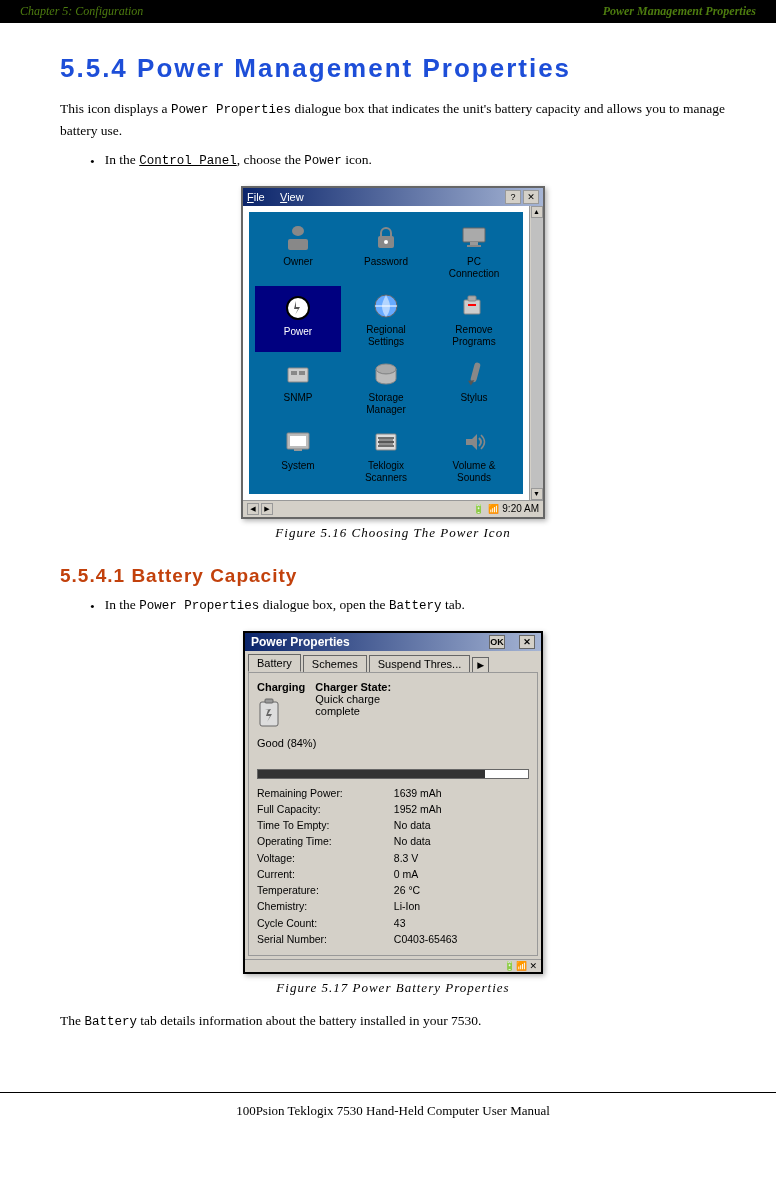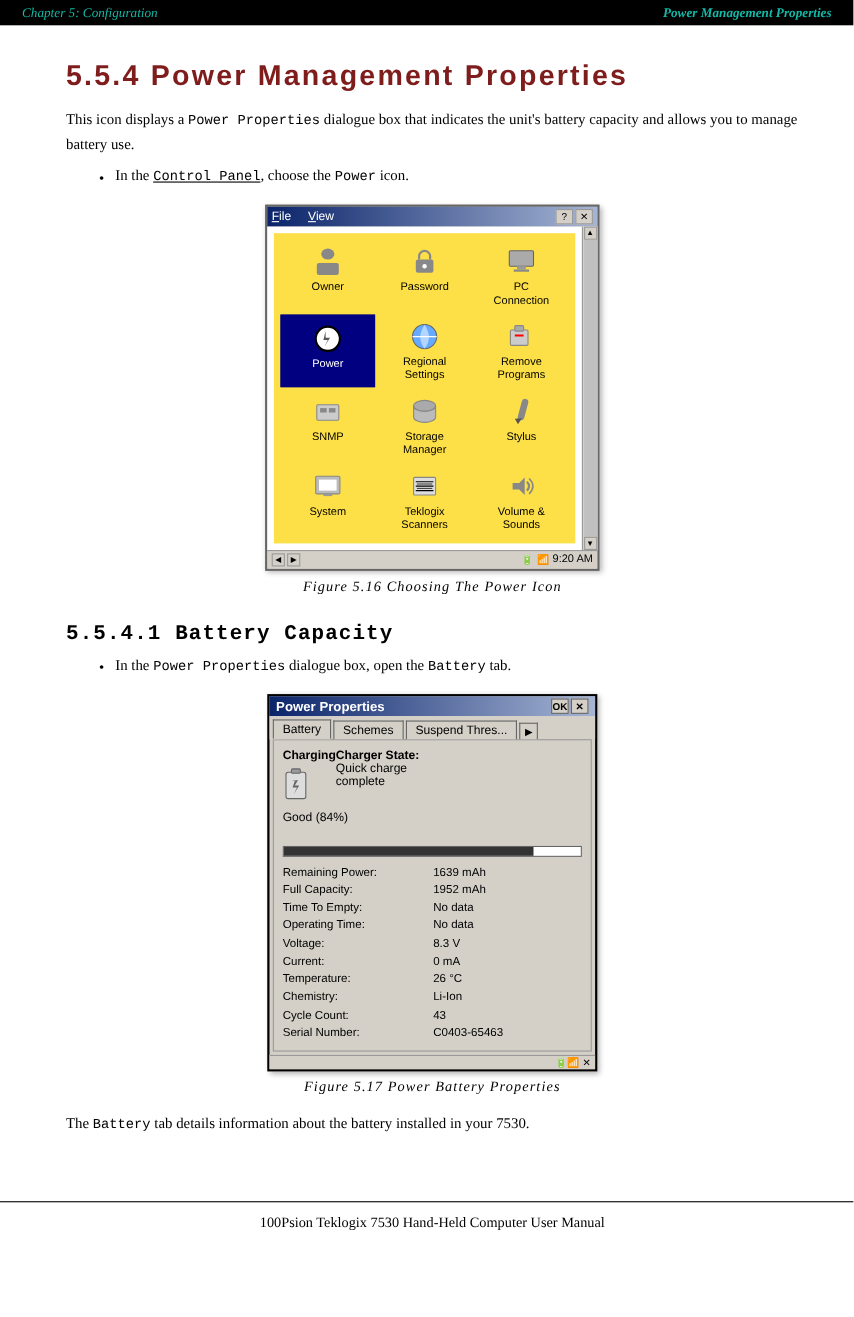--- a/index.html
+++ b/index.html
@@ -7,40 +7,40 @@
       font-family: 'Times New Roman', Times, serif;
       background: #fff;
       width: 776px;
       min-height: 1197px;
       padding: 0;
       color: #000;
     }
 
     .page-header {
       background: #000;
-      color: #14b8a6;
+      color: #4d7c0f;
       padding: 4px 20px;
       font-size: 12px;
       display: flex;
       justify-content: space-between;
     }
     .page-header .chapter { font-style: italic; }
     .page-header .section { font-weight: bold; font-style: italic; }
 
     .page-content {
       padding: 30px 50px 30px 60px;
     }
 
     .section-title {
       font-size: 26px;
       font-family: Arial, Helvetica, sans-serif;
       font-weight: bold;
       letter-spacing: 2px;
       margin-bottom: 14px;
-      color: #7f1d1d;
+      color: #1d4ed8;
     }
 
     .body-text {
       font-size: 13.5px;
       line-height: 1.6;
       margin-bottom: 10px;
     }
 
     .code-inline {
       font-family: 'Courier New', monospace;
@@ -87,21 +87,21 @@
       align-items: center;
       font-size: 11px;
       font-family: Arial, sans-serif;
     }
 
     .cp-icons-grid {
       display: grid;
       grid-template-columns: repeat(3, 1fr);
       gap: 2px;
       padding: 6px;
-      background: #fde047;
+      background: #0369a1;
       position: relative;
     }
 
     .cp-icon-item {
       display: flex;
       flex-direction: column;
       align-items: center;
       padding: 4px;
       font-size: 10px;
       font-family: Arial, sans-serif;
@@ -119,25 +119,25 @@
       height: 32px;
       margin-bottom: 2px;
       display: flex;
       align-items: center;
       justify-content: center;
     }
 
     
     .subsection-title {
       font-size: 19px;
-      font-family: Liberation Mono, monospace;
+      font-family: Liberation Sans, sans-serif;
       font-weight: bold;
       letter-spacing: 1px;
       margin: 24px 0 10px 0;
-      color: #000000;
+      color: #c2410c;
     }
 
     
     .pp-window {
       width: 300px;
       border: 2px solid #000;
       background: #d4d0c8;
       box-shadow: 2px 2px 5px rgba(0,0,0,0.3);
     }
 
@@ -148,21 +148,21 @@
       display: flex;
       justify-content: space-between;
       align-items: center;
       font-size: 12px;
       font-family: Arial, sans-serif;
       font-weight: bold;
     }
 
     .pp-titlebar-buttons {
       display: flex;
-      gap: 2px;
+      gap: 14px;
     }
 
     .pp-btn {
       background: #d4d0c8;
       border: 1px solid #666;
       color: #000;
       width: 16px;
       height: 14px;
       font-size: 9px;
       display: flex;
@@ -208,20 +208,21 @@
 
     .pp-content {
       background: #d4d0c8;
       padding: 8px;
       border: 1px solid #999;
       margin: 0 3px 3px 3px;
     }
 
     .pp-charging-section {
       display: flex;
+      gap: 10px;
       margin-bottom: 6px;
     }
 
     .charging-icon {
       width: 30px;
       height: 36px;
       display: flex;
       align-items: center;
       justify-content: center;
     }

